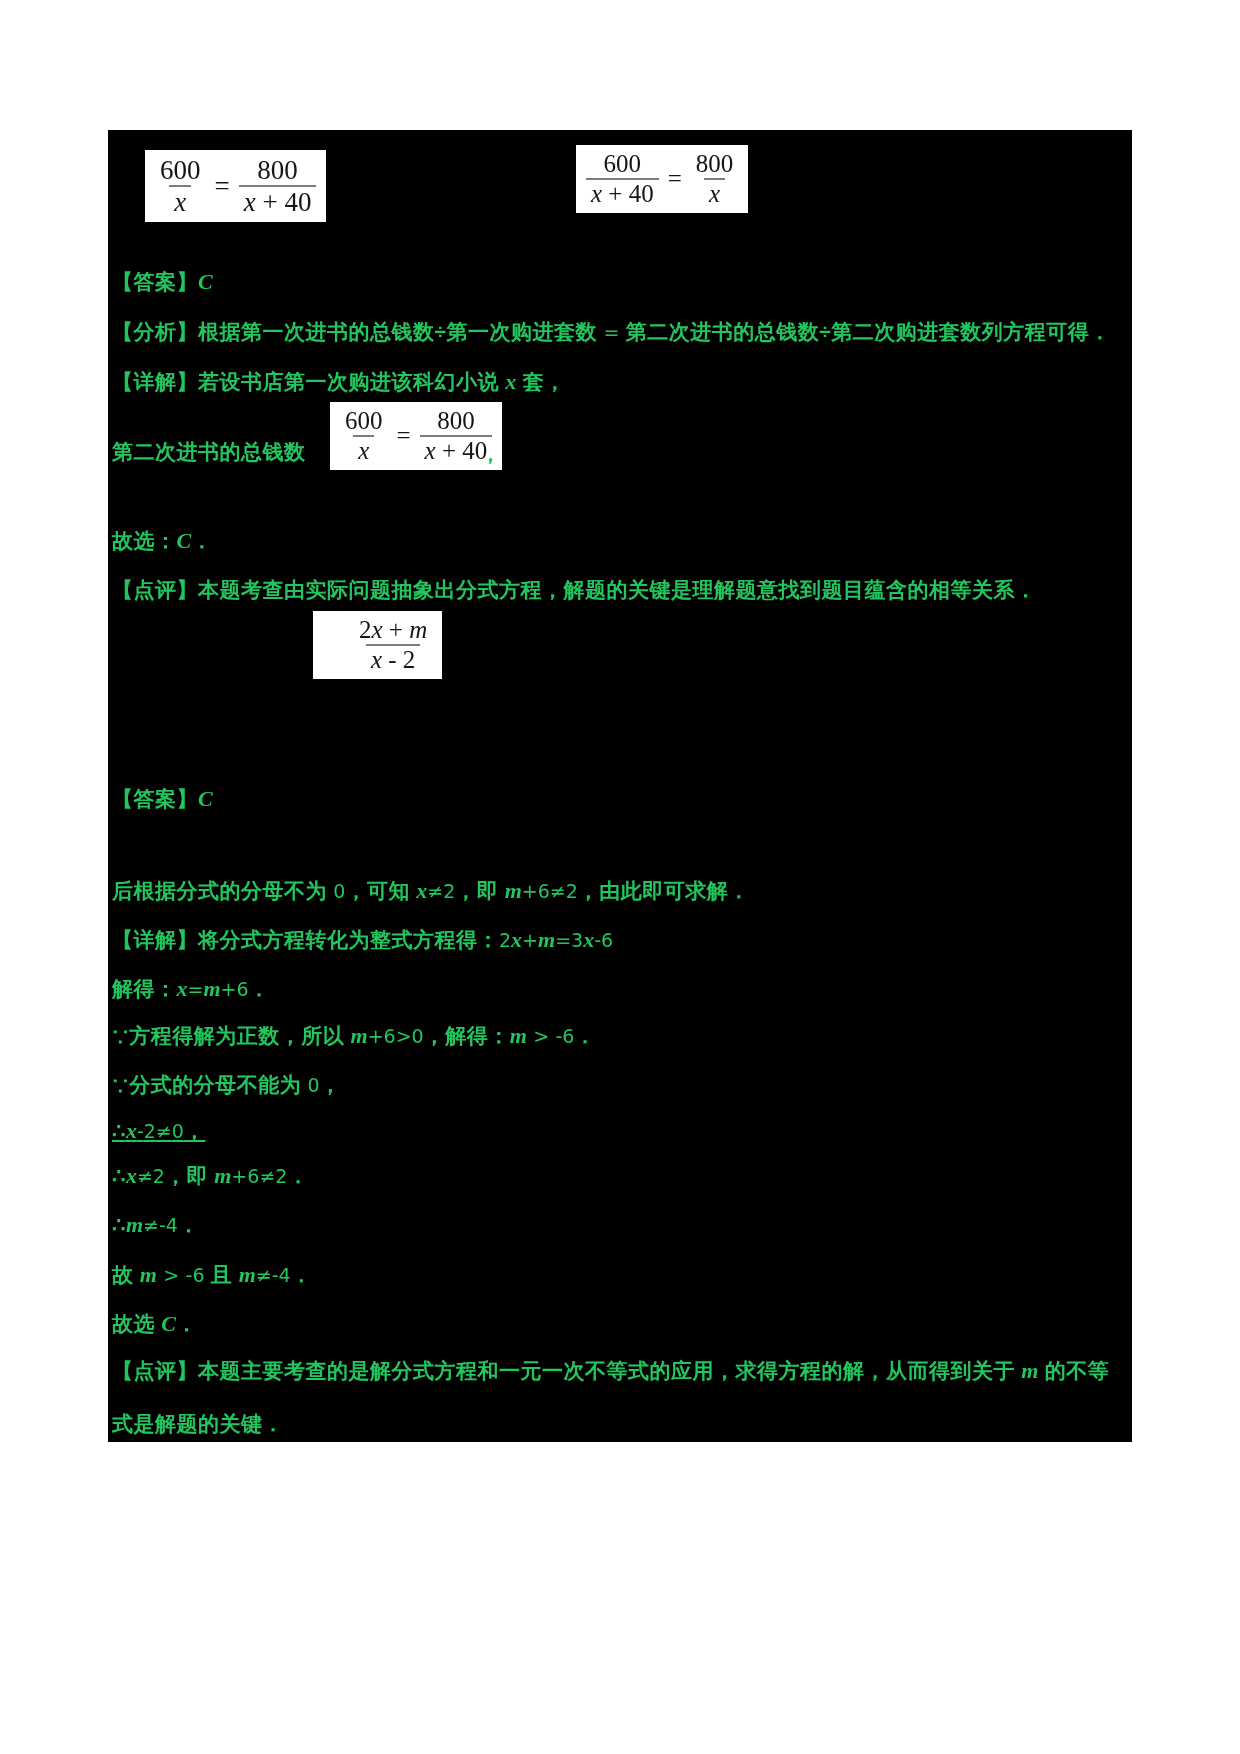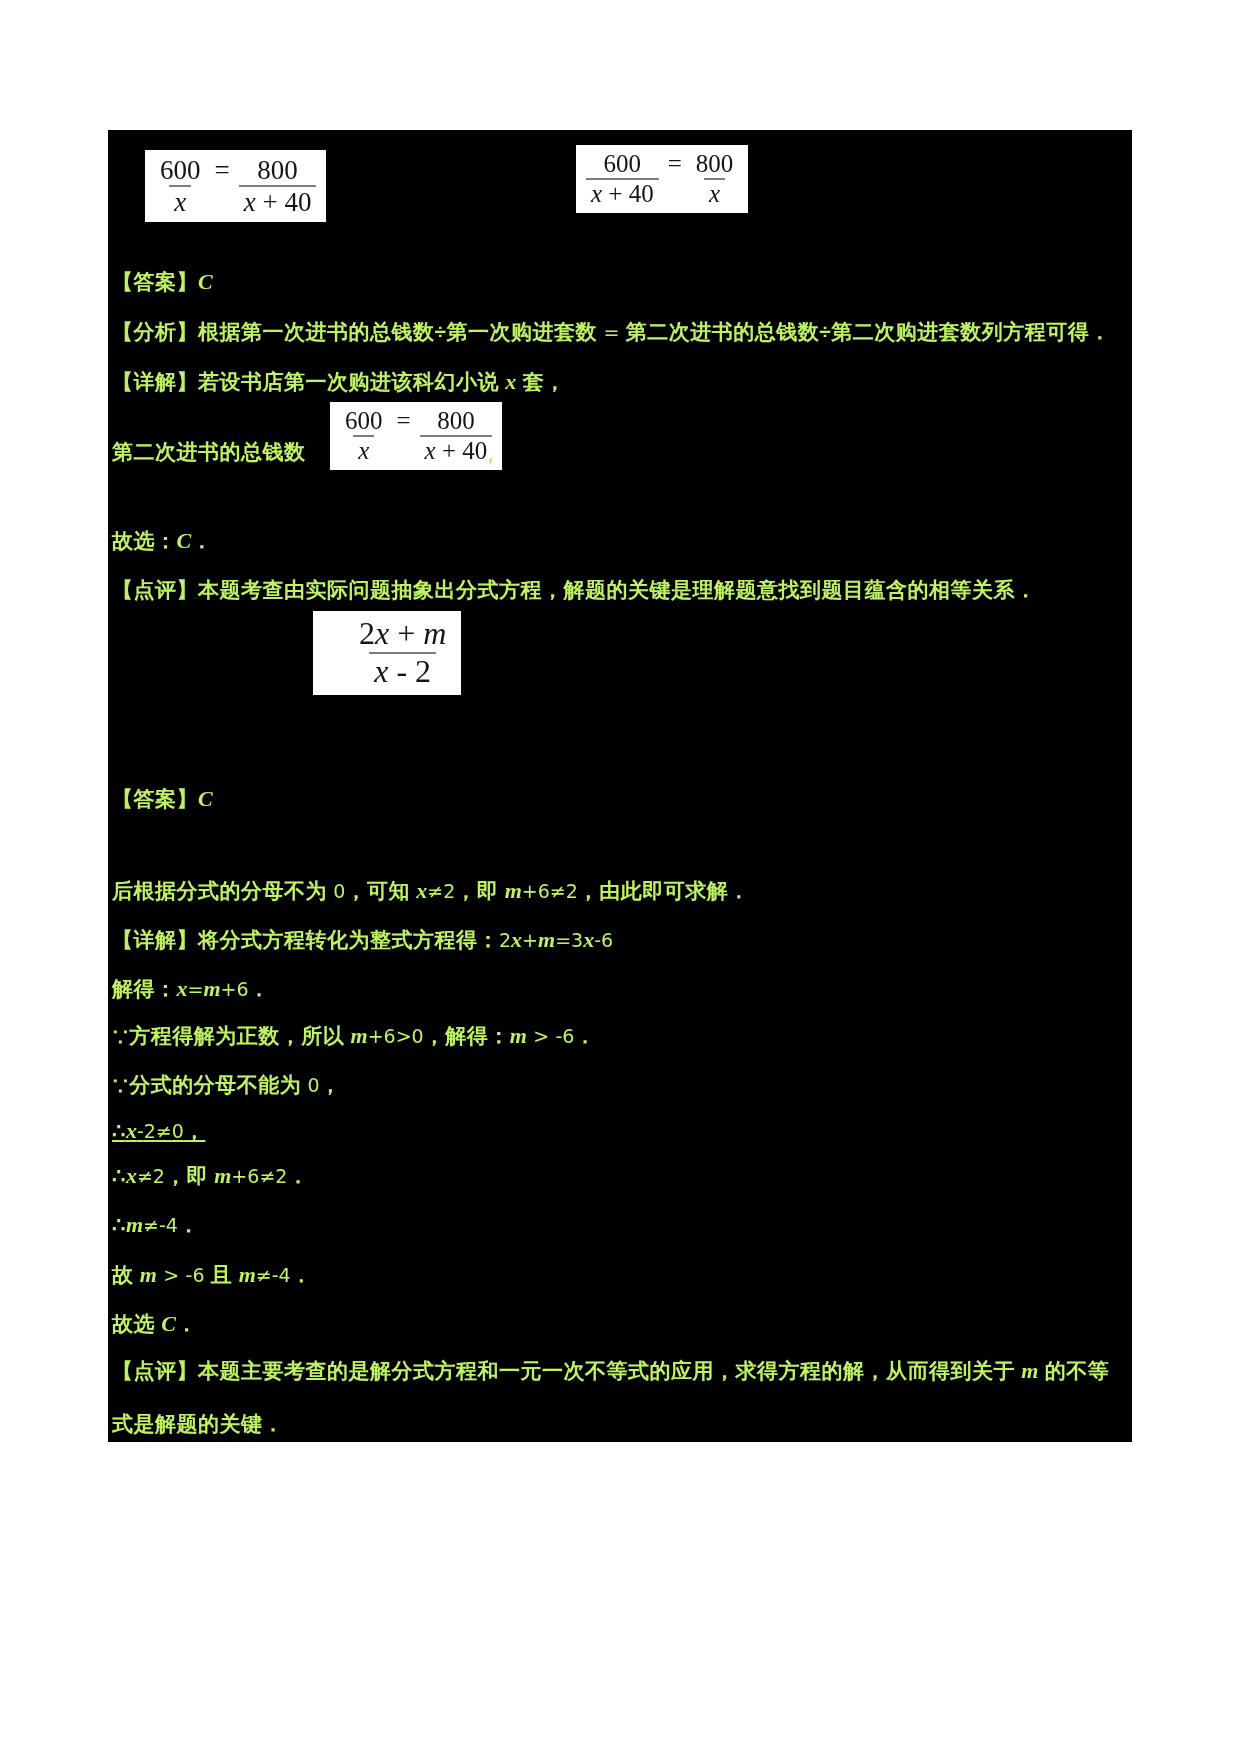--- a/index.html
+++ b/index.html
@@ -1,36 +1,36 @@
 <!DOCTYPE html>
 <html><head>
 <meta charset="utf-8">
 <style>
   html,body{margin:0;padding:0;}
   body{background:#888;}
   .page{position:relative;width:1240px;height:1754px;background:#ffffff;margin:0 auto;overflow:hidden;
         font-family:"Liberation Sans",sans-serif;}
   .content{position:absolute;left:108px;top:130px;width:1024px;height:1312px;background:#000000;}
-  .rline{position:absolute;left:4px;white-space:nowrap;color:#bef264;
+  .rline{position:absolute;left:4px;white-space:nowrap;color:#22c55e;
          font-family:"Liberation Sans",sans-serif;font-weight:bold;font-size:21px;letter-spacing:0.5px;}
   .rline .v{font-family:"Liberation Serif",serif;font-style:italic;font-weight:600;font-size:22px;letter-spacing:0;}
   .rline .n{font-family:"DejaVu Sans",sans-serif;font-weight:normal;font-size:19px;letter-spacing:0;}
-  .formula-box{position:absolute;display:inline-flex;align-items:flex-start;background:#ffffff;
+  .formula-box{position:absolute;display:inline-flex;align-items:center;background:#ffffff;
                color:#151515;font-family:"Liberation Serif",serif;padding:5px 10px;}
   .formula-box .v{font-style:italic;}
   .formula-box .n{font:inherit;}
   .frac{display:inline-flex;flex-direction:column;align-items:center;line-height:1.12;}
   .frac .den{border-top:2px solid #7d7d7d;padding:0 5px;}
   .frac .num{padding:0 5px;}
   .eq{margin:0 9px;}
   
   #fbox1{left:37px;top:20px;font-size:27px;}
   #fbox2{left:468px;top:15px;font-size:25px;}
   #fbox3{left:222px;top:272px;font-size:25px;}
-  #fbox4{left:205px;top:481px;font-size:32px;padding-left:41px;}
+  #fbox4{left:205px;top:481px;font-size:25px;padding-left:41px;}
   
   #s1-answer{top:138px;}  #s1-analysis{top:188px;}  #s1-detail{top:238px;}
   #s1-eq-lead{top:308px;} #s1-eq-tail{top:310px;left:372px;}
   #s1-choose{top:397px;}  #s1-comment{top:446px;}
   #s2-answer{top:655px;}  #s2-analysis1{top:696px;} #s2-analysis2{top:747px;}
   #s2-detail{top:796px;}  #s2-solve{top:845px;}     #s2-since1{top:892px;}
   #s2-since2{top:941px;}  #s2-so1{top:987px;text-decoration:underline;}       #s2-so2{top:1032px;}
   #s2-so3{top:1081px;}    #s2-conclude{top:1131px;} #s2-choose{top:1180px;}
   #s2-comment1{top:1227px;} #s2-comment2{top:1280px;}
 </style>

